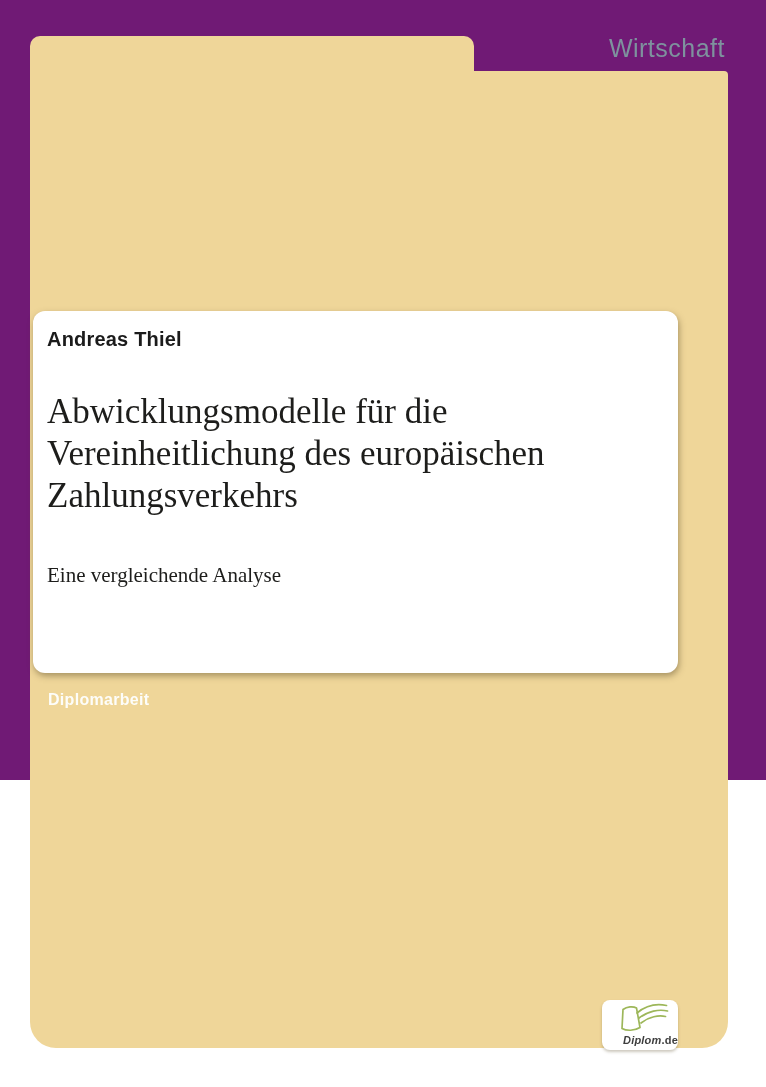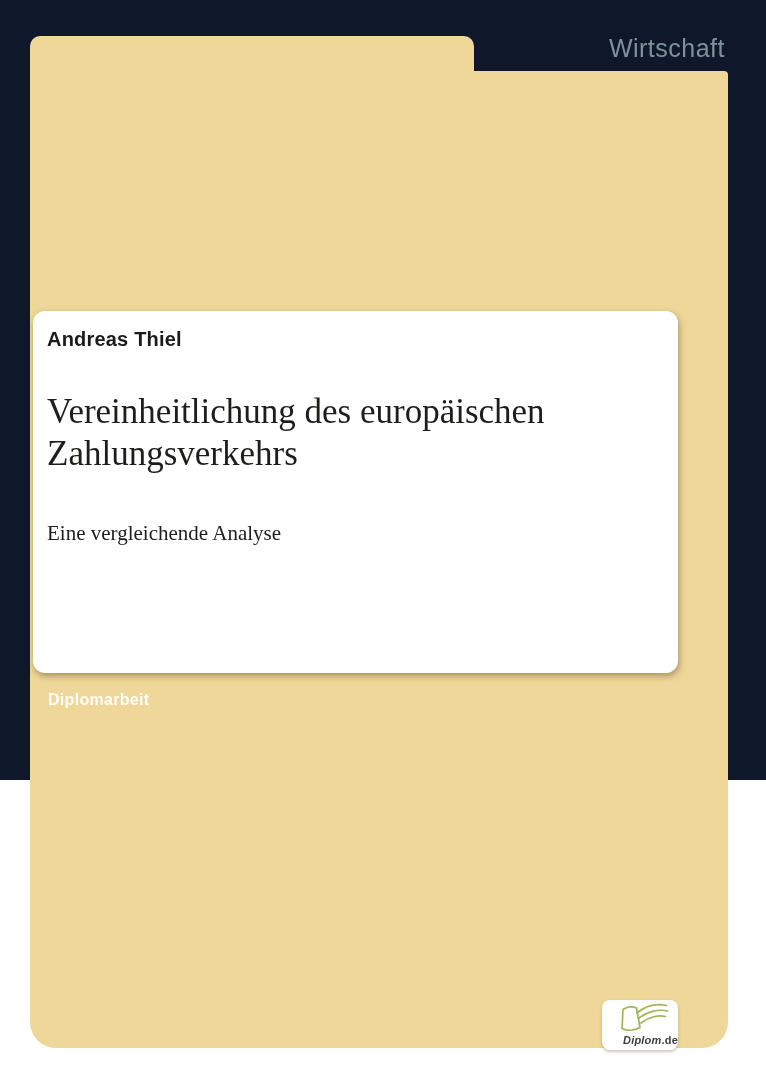--- a/index.html
+++ b/index.html
@@ -5,21 +5,21 @@
   html, body { margin: 0; padding: 0; }
   body {
     width: 766px; height: 1087px;
     background: #ffffff;
     font-family: "Liberation Sans", sans-serif;
     overflow: hidden;
   }
   .page {
     position: relative;
     width: 766px; height: 780px;
-    background: #0f172a;
+    background: #701a75;
   }
   
   .tab {
     position: absolute;
     left: 30px; top: 36px;
     width: 444px; height: 42px;
     background: #efd699;
     border-radius: 10px 10px 0 0;
   }
   
@@ -109,20 +109,21 @@
 <div class="page">
 
   <div class="tab"></div>
   <div class="panel"></div>
 
   <div class="category">Wirtschaft</div>
 
   <div class="card">
     <div class="author">Andreas Thiel</div>
     <div class="title">
+      <div>Abwicklungsmodelle für die</div>
       <div>Vereinheitlichung des europäischen</div>
       <div>Zahlungsverkehrs</div>
     </div>
     <div class="subtitle">Eine vergleichende Analyse</div>
   </div>
 
   <div class="doctype">Diplomarbeit</div>
 
   <div class="logo">
     <svg width="56" height="30" viewBox="0 0 56 30" fill="none">

